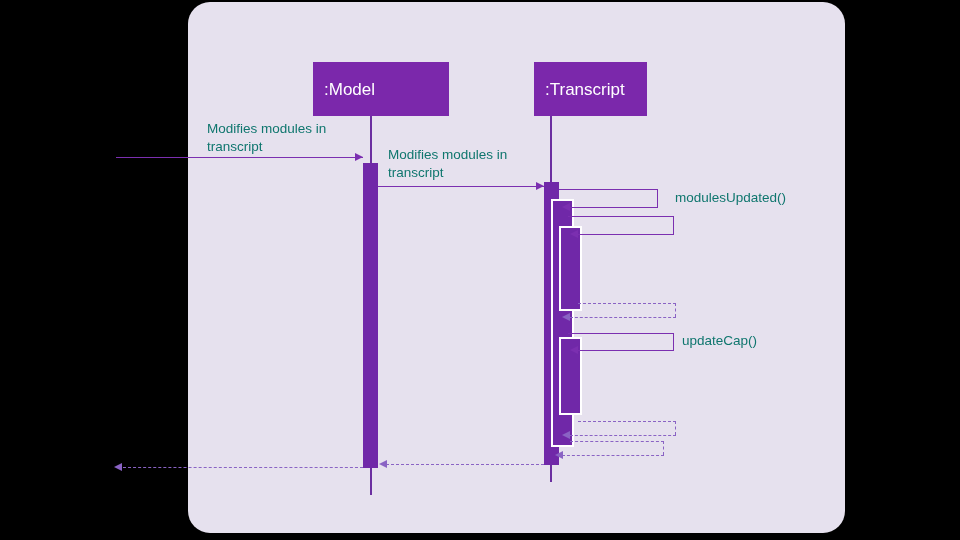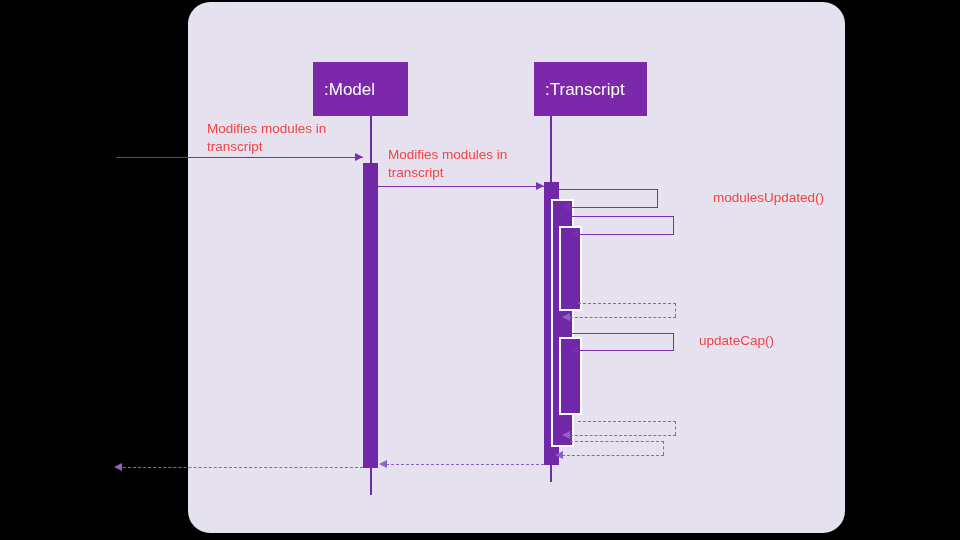--- a/index.html
+++ b/index.html
@@ -7,21 +7,21 @@
        font-family:"Liberation Sans","DejaVu Sans",sans-serif;}
   #stage{position:relative;width:960px;height:540px;}
   #panel{position:absolute;left:188px;top:2px;width:657px;height:531px;
          background:#e6e1ee;border-radius:22px;}
   .lifeline{position:absolute;width:2px;background:#6b2fa0;}
   .actorbox{position:absolute;background:#7b28ab;color:#ffffff;
             font-size:17px;line-height:1;display:flex;align-items:center;
             padding-left:11px;box-sizing:border-box;}
   .act{position:absolute;background:#7028a8;box-sizing:border-box;}
   .act.nested{border:2px solid #ffffff;}
-  .lbl{position:absolute;color:#ef4444;font-size:13.5px;line-height:18px;
+  .lbl{position:absolute;color:#0f766e;font-size:13.5px;line-height:18px;
        white-space:pre-line;}
   .hline{position:absolute;height:0;border-top:1.6px solid #7b2fb0;}
   .hline.dash{border-top:1.6px dashed #8a63c4;}
   .vline{position:absolute;width:0;border-left:1.6px solid #7b2fb0;}
   .vline.dash{border-left:1.6px dashed #8a63c4;}
   .arrowL{position:absolute;width:0;height:0;
           border-top:4.5px solid transparent;border-bottom:4.5px solid transparent;
           border-right:8px solid #7b2fb0;}
   .arrowR{position:absolute;width:0;height:0;
           border-top:4.5px solid transparent;border-bottom:4.5px solid transparent;
@@ -31,21 +31,21 @@
 </head>
 <body>
 
 <div id="stage">
 
   <div id="panel"></div>
 
   <div class="lifeline" style="left:370px;top:116px;height:379px;"></div>
   <div class="lifeline" style="left:550px;top:116px;height:366px;"></div>
 
-  <div class="actorbox" style="left:313px;top:62px;width:95px;height:54px;">
+  <div class="actorbox" style="left:313px;top:62px;width:136px;height:54px;">
     <span>:Model</span>
   </div>
   <div class="actorbox" style="left:494px;top:62px;width:113px;height:54px;margin-left:40px;">
     <span>:Transcript</span>
   </div>
 
   <div class="act" style="left:363px;top:163px;width:15px;height:305px;"></div>
 
   <div class="act" style="left:544px;top:182px;width:15px;height:283px;"></div>
   <div class="act nested" style="left:551px;top:199px;width:23px;height:248px;"></div>
@@ -59,37 +59,37 @@
 
   <div class="lbl" style="left:388px;top:146px;width:180px;">Modifies modules in
 transcript</div>
   <div class="hline" style="left:378px;top:186px;width:166px;"></div>
   <div class="arrowR" style="left:536px;top:182px;"></div>
 
   <div class="hline" style="left:559px;top:189px;width:99px;"></div>
   <div class="vline" style="left:657px;top:189px;height:18px;"></div>
   <div class="hline" style="left:570px;top:207px;width:88px;"></div>
   <div class="arrowL" style="left:562px;top:203px;"></div>
-  <div class="lbl" style="left:675px;top:189px;width:210px;margin-left:38px;">modulesUpdated()</div>
+  <div class="lbl" style="left:675px;top:189px;width:210px;">modulesUpdated()</div>
 
   <div class="hline" style="left:568px;top:216px;width:106px;"></div>
   <div class="vline" style="left:673px;top:216px;height:18px;"></div>
   <div class="hline" style="left:578px;top:234px;width:96px;"></div>
   <div class="arrowL" style="left:570px;top:230px;"></div>
 
   <div class="hline dash" style="left:578px;top:303px;width:98px;"></div>
   <div class="vline dash" style="left:675px;top:303px;height:14px;"></div>
   <div class="hline dash" style="left:570px;top:317px;width:106px;"></div>
   <div class="arrowL dl" style="left:562px;top:313px;"></div>
 
   <div class="hline" style="left:568px;top:333px;width:106px;"></div>
   <div class="vline" style="left:673px;top:333px;height:17px;"></div>
   <div class="hline" style="left:578px;top:350px;width:96px;"></div>
   <div class="arrowL" style="left:570px;top:346px;"></div>
-  <div class="lbl" style="left:682px;top:332px;width:210px;margin-left:17px;">updateCap()</div>
+  <div class="lbl" style="left:682px;top:332px;width:210px;">updateCap()</div>
 
   <div class="hline dash" style="left:578px;top:421px;width:98px;"></div>
   <div class="vline dash" style="left:675px;top:421px;height:14px;"></div>
   <div class="hline dash" style="left:570px;top:435px;width:106px;"></div>
   <div class="arrowL dl" style="left:562px;top:431px;"></div>
 
   <div class="hline dash" style="left:570px;top:441px;width:94px;"></div>
   <div class="vline dash" style="left:663px;top:441px;height:14px;"></div>
   <div class="hline dash" style="left:562px;top:455px;width:102px;"></div>
   <div class="arrowL dl" style="left:555px;top:451px;"></div>

